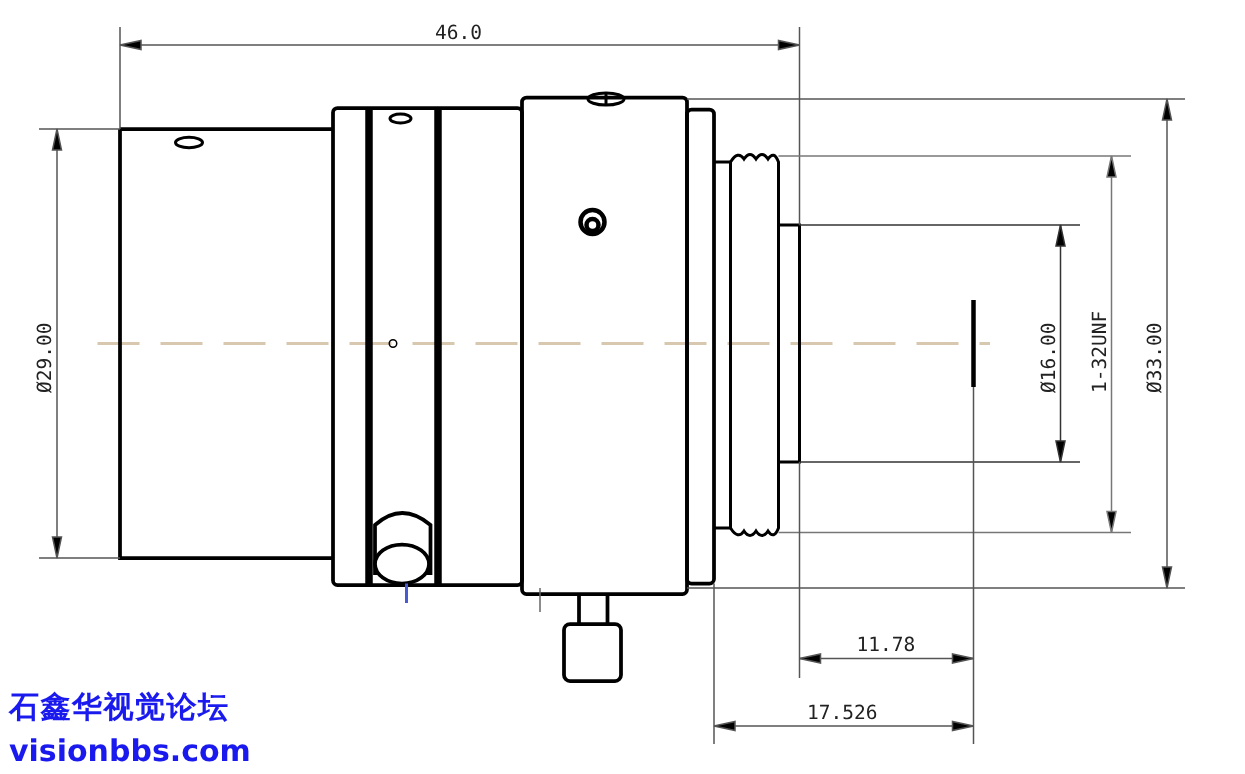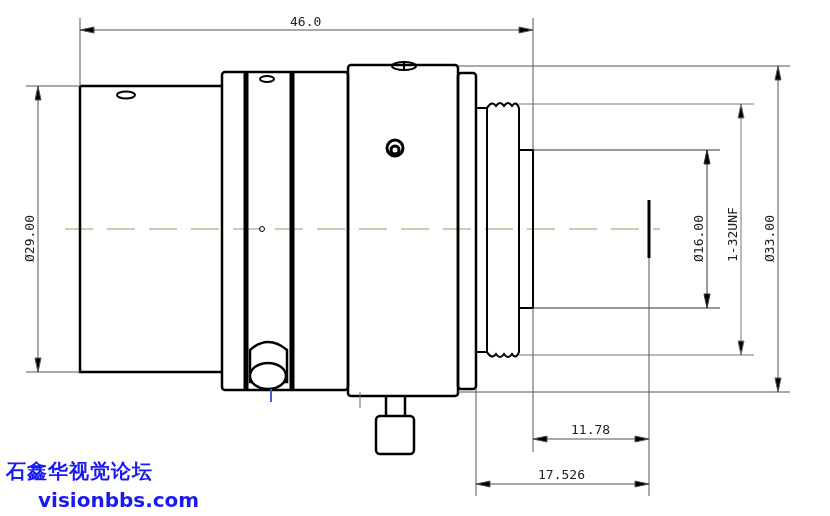--- a/index.html
+++ b/index.html
@@ -1,21 +1,21 @@
 <!DOCTYPE html>
 <html><head>
 <meta charset="utf-8">
 <style>
   html, body { margin: 0; padding: 0; background: #ffffff; }
   body { width: 830px; height: 516px; position: relative; overflow: hidden; }
   #drawing { position: absolute; left: 0; top: 0; }
   .dim-text { font-family: "DejaVu Sans Mono", "Liberation Mono", monospace; font-size: 13px; fill: #222; }
   .wm { position: absolute; left: 6px; font-family: "DejaVu Sans", "Liberation Sans", sans-serif; font-weight: bold; color: #1a1aee; }
   .wm-cn { top: 458px; font-size: 20px; letter-spacing: 1px; }
-  .wm-url { top: 488px; font-size: 20px; margin-left: 32px; }
+  .wm-url { top: 488px; font-size: 20px; }
 </style>
 </head>
 <body>
 
 <svg id="drawing" width="830" height="516" viewBox="0 0 830 516" xmlns="http://www.w3.org/2000/svg">
 
   <line x1="65" y1="229" x2="660" y2="229" stroke="#d8c8b0" stroke-width="2" stroke-dasharray="28,14"></line>
 
   <g fill="none" stroke="#000" stroke-width="2.5">
     <path d="M80,86 L222,86 M80,86 L80,372 L222,372"></path>

